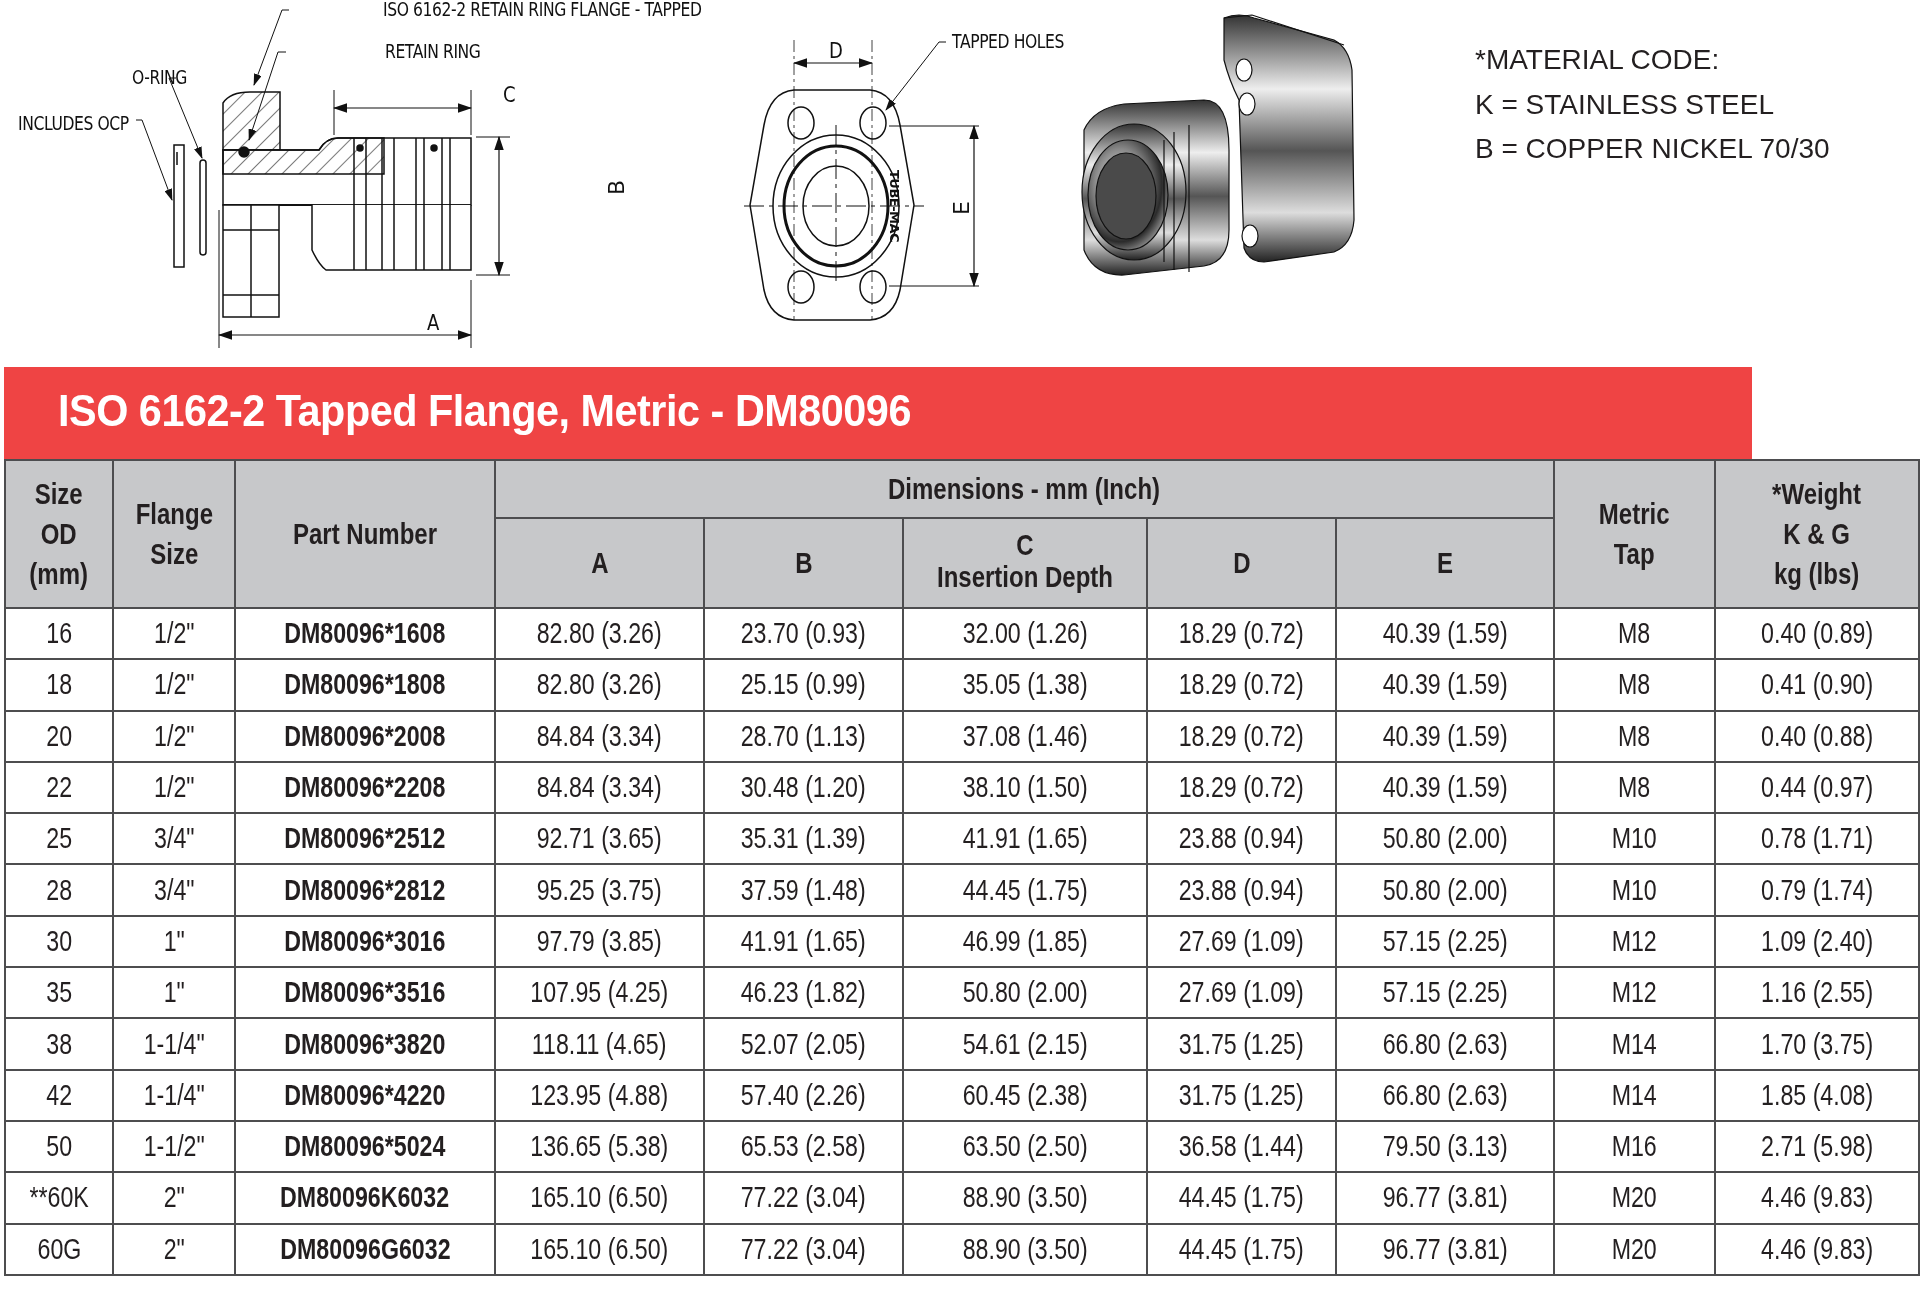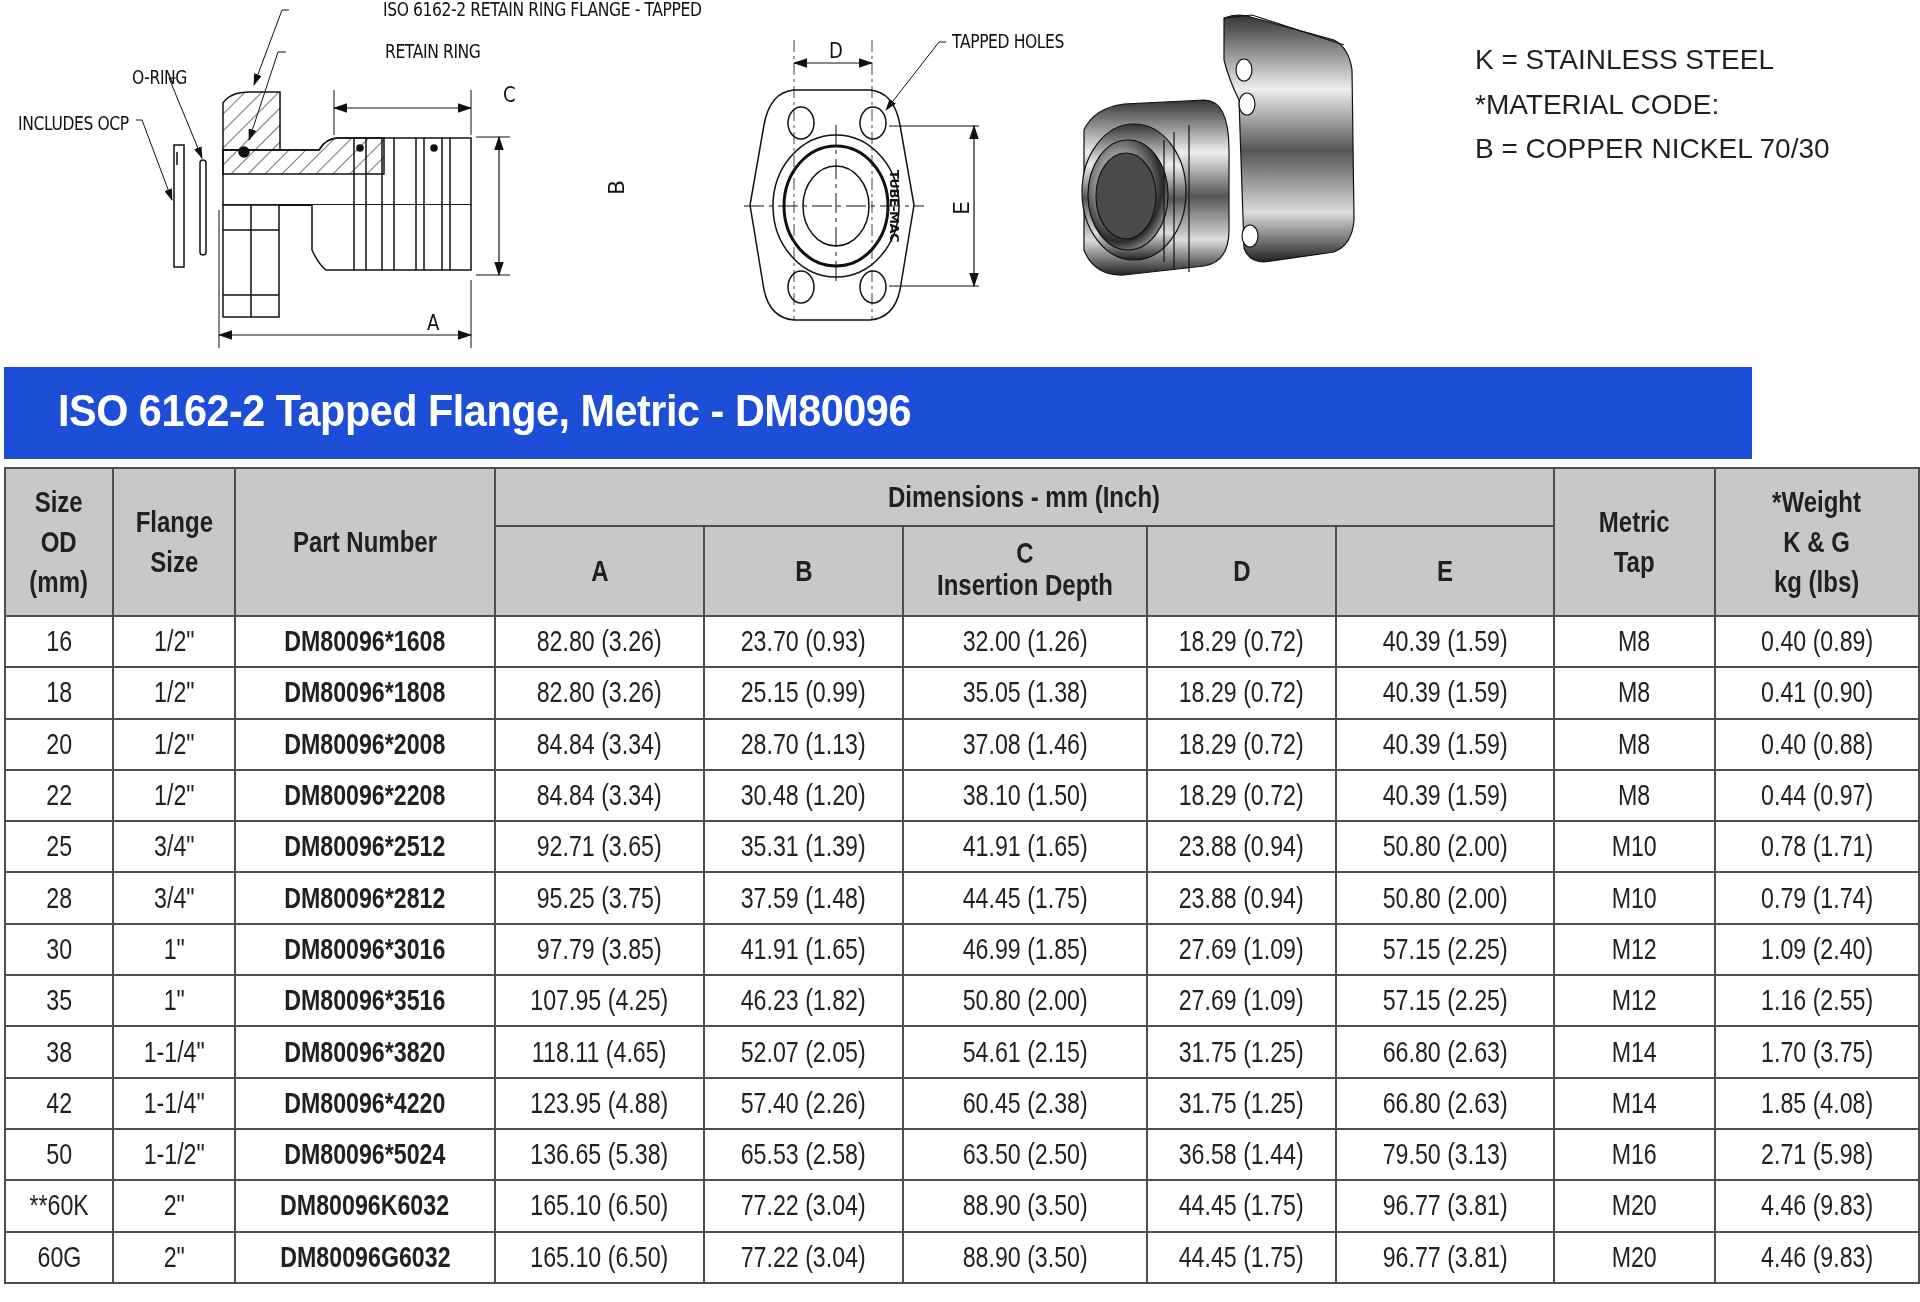--- a/index.html
+++ b/index.html
@@ -1,23 +1,23 @@
 <!DOCTYPE html>
 <html><head>
 <meta charset="utf-8">
 <style>
   html, body { margin:0; padding:0; background:#ffffff; }
   body { width:1920px; height:1302px; position:relative; overflow:hidden; font-family:"Liberation Sans", sans-serif; color:#231f20; }
   .drawing { position:absolute; left:14px; top:0; width:1440px; height:360px; }
   .callout { position:absolute; font-family:"DejaVu Sans", sans-serif; font-size:19px; color:#111; letter-spacing:-0.5px; white-space:nowrap; transform:scaleX(0.82); transform-origin:left top; }
   .notes { position:absolute; left:1475px; top:38px; font-family:"Liberation Sans", sans-serif; font-size:28px; line-height:44.5px; color:#231f20; }
   .notes div { white-space:nowrap; }
-  .title-bar { position:absolute; left:4px; top:367px; width:1748px; height:92px; background:#1d4ed8; }
+  .title-bar { position:absolute; left:4px; top:367px; width:1748px; height:92px; background:#ef4444; }
   .title-bar span { position:absolute; left:54px; top:19px; color:#fff; font-family:"Liberation Sans", sans-serif; font-weight:bold; font-size:44px; letter-spacing:-0.5px; transform:scaleX(0.94); transform-origin:left center; white-space:nowrap; }
-  table.spec { position:absolute; left:4px; top:459px; width:1914px; border-collapse:collapse; table-layout:fixed; font-family:"Liberation Sans", sans-serif;margin-top:8px; }
+  table.spec { position:absolute; left:4px; top:459px; width:1914px; border-collapse:collapse; table-layout:fixed; font-family:"Liberation Sans", sans-serif; }
   table.spec th, table.spec td { border:2px solid #4d4d4f; text-align:center; vertical-align:middle; padding:0; }
   table.spec th { background:#c7c8ca; font-weight:bold; font-size:30px; line-height:40px; color:#231f20; }
   th .sq { display:inline-block; transform:scaleX(0.80); white-space:nowrap; }
   table.spec td { height:49.3px; font-size:29px; color:#231f20; }
   td .sq { display:inline-block; transform:scaleX(0.80); white-space:nowrap; }
   td.pn { font-weight:bold; }
   tr.hdr1 th { height:56px; }
   tr.hdr2 th { height:88px; }
 </style>
 </head>
@@ -136,22 +136,22 @@
   <div class="callout" style="left:938px; top:30px;">TAPPED HOLES</div>
   <div class="callout" style="left:489px; top:82px; font-size:22px;">C</div>
   <div class="callout" style="left:413px; top:310px; font-size:22px;">A</div>
   <div class="callout" style="left:590px; top:195px; font-size:22px; transform:rotate(-90deg);">B</div>
   <div class="callout" style="left:815px; top:38px; font-size:22px;">D</div>
   <div class="callout" style="left:935px; top:215px; font-size:22px; transform:rotate(-90deg);">E</div>
   <div class="callout" style="left:888px; top:170px; font-size:13px; font-weight:bold; transform:rotate(90deg); transform-origin:left top;">TUBE-MAC</div>
 </div>
 
 <div class="notes">
+  <div>*MATERIAL CODE:</div>
   <div>K = STAINLESS STEEL</div>
-  <div>*MATERIAL CODE:</div>
   <div>B = COPPER NICKEL 70/30</div>
   <div style="height:38px"></div>
 </div>
 
 <div class="title-bar">
   <span>ISO 6162-2 Tapped Flange, Metric - DM80096</span>
 </div>
 
 <table class="spec">
   <colgroup>

